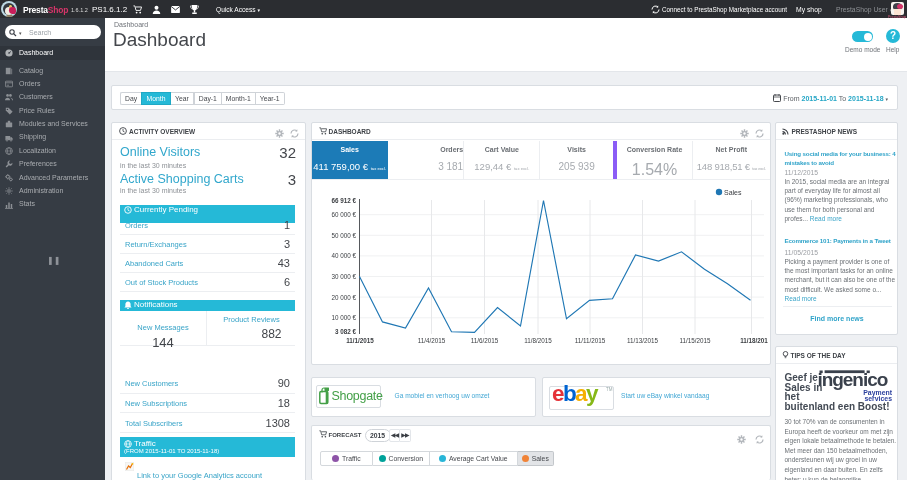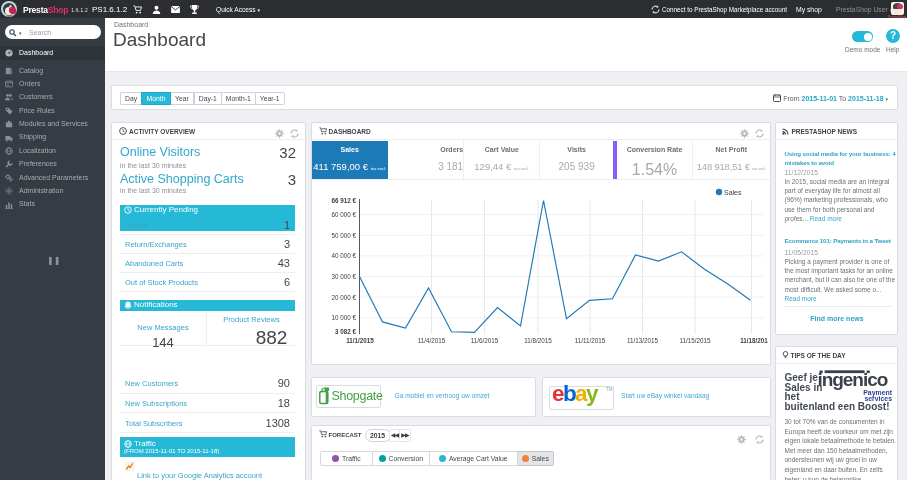--- a/index.html
+++ b/index.html
@@ -185,21 +185,21 @@
         </svg>
     </span>
   </div>
   <div class="abs" style="left:8px;top:22px;font-size:12.5px;color:#31a7cc;">Online Visitors</div>
   <div class="abs" style="right:9px;top:21px;font-size:15px;color:#43464b;">32</div>
   <div class="abs" style="left:8px;top:39px;font-size:7px;color:#8d9196;">in the last 30 minutes</div>
   <div class="abs" style="left:8px;top:48.5px;font-size:12.5px;color:#31a7cc;">Active Shopping Carts</div>
   <div class="abs" style="right:9px;top:47.5px;font-size:15px;color:#43464b;">3</div>
   <div class="abs" style="left:8px;top:64px;font-size:7px;color:#8d9196;">in the last 30 minutes</div>
 
-  <div class="abs cyanbar" style="left:8px;top:82px;width:175px;height:26px;line-height:10.5px;font-size:8px;padding-left:4px;"><svg style="vertical-align:-1.5px;margin-right:2px;" width="8" height="8" viewBox="0 0 8 8">
+  <div class="abs cyanbar" style="left:8px;top:82px;width:175px;height:18px;line-height:10.5px;font-size:8px;padding-left:4px;"><svg style="vertical-align:-1.5px;margin-right:2px;" width="8" height="8" viewBox="0 0 8 8">
         <circle cx="4" cy="4" r="3.3" fill="none" stroke="#fff" stroke-width="0.9"></circle>
         <path d="M4 2v2.2L5.6 5" fill="none" stroke="#fff" stroke-width="0.8"></path>
       </svg>Currently Pending</div>
   <div class="abs" style="left:8px;top:92.5px;width:175px;">
     <div class="row" style="height:19px;">
         <span class="rlbl">Orders</span>
         <span class="rval">1</span>
       </div>
     <div class="row" style="height:19px;">
         <span class="rlbl">Return/Exchanges</span>
@@ -219,21 +219,21 @@
         <path d="M4 0.5c1.8 0 2.6 1.4 2.6 3v1.7l1 1.3H0.4l1-1.3V3.5c0-1.6.8-3 2.6-3z" fill="#fff"></path>
         <path d="M3 7a1 1 0 0 0 2 0z" fill="#fff"></path>
       </svg>Notifications</div>
   <div class="abs" style="left:8px;top:187.5px;width:175px;height:35px;border-bottom:1px solid #eceef1;">
     <div class="abs" style="left:0;top:0;width:87px;height:35px;border-right:1px solid #eceef1;text-align:center;">
       <div style="margin-top:12px;font-size:7.5px;color:#39a4c8;">New Messages</div>
       <div style="margin-top:3px;font-size:13px;color:#42454a;">144</div>
     </div>
     <div class="abs" style="left:88px;top:0;width:87px;height:35px;text-align:center;">
       <div style="margin-top:4px;font-size:7.5px;color:#39a4c8;">Product Reviews</div>
-      <div style="margin-top:3px;font-size:19px;color:#42454a;padding-left:40px;">882</div>
+      <div style="margin-top:3px;font-size:12px;color:#42454a;padding-left:40px;">882</div>
     </div>
   </div>
 
   <div class="abs" style="left:8px;top:251px;width:175px;">
     <div class="row" style="height:19.7px;">
         <span class="rlbl">New Customers</span>
         <span class="rval">90</span>
       </div>
     <div class="row" style="height:19.7px;">
         <span class="rlbl">New Subscriptions</span>

